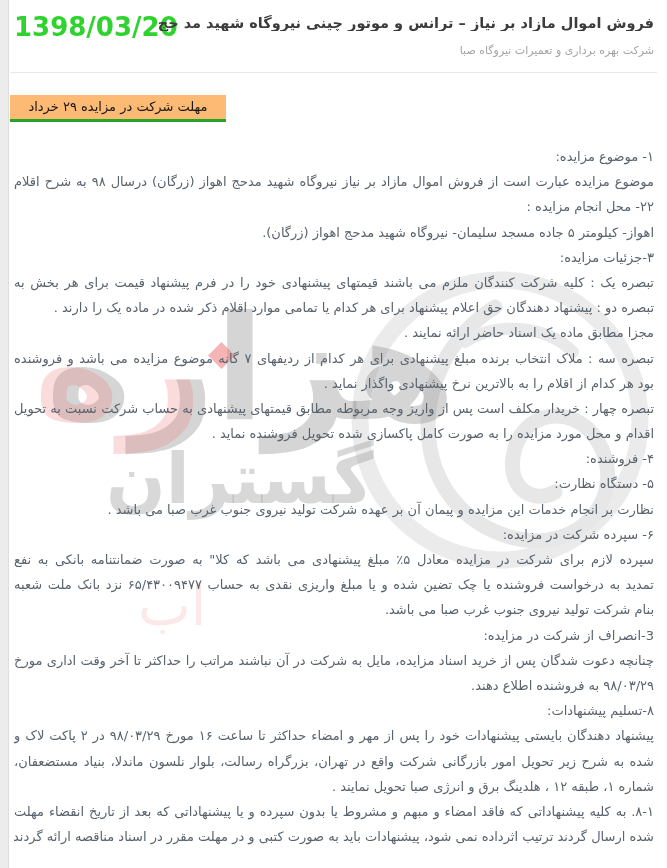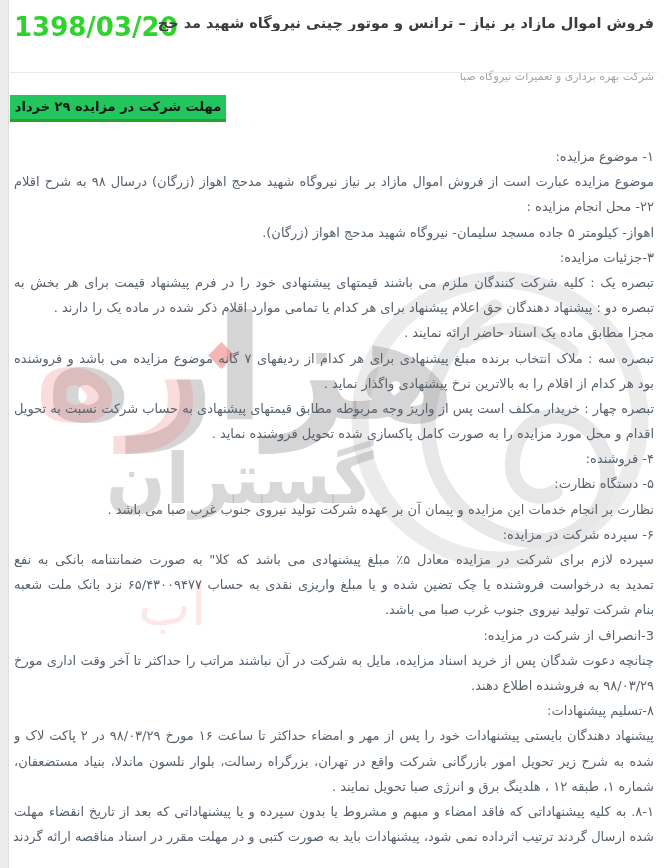--- a/index.html
+++ b/index.html
@@ -32,34 +32,33 @@
     color:#3c3c3c;
     white-space:nowrap; overflow:hidden;
     z-index:2;
   }
   .subtitle {
     position:absolute; right:13px; top:44px; left:300px;
     direction:rtl; text-align:right;
     font-size:11px; color:#a3a3a3;
     white-space:nowrap; overflow:hidden;
     z-index:2;
-    margin-top:26px;
   }
   .divider {
     position:absolute; left:10px; right:10px; top:72px;
     height:1px; background:#e9e9e9; z-index:2;
   }
   .badge {
     position:absolute; left:10px; top:95px;
     width:216px; height:24px;
-    background:#22c55e;
+    background:#fdba74;
     border-bottom:3px solid var(--badge-green,#27a427);
     direction:rtl; text-align:center;
     line-height:24px;
-    font-size:13px; font-weight:bold;
+    font-size:13px; font-weight:normal;
     color:#161616;
     z-index:2;
   }
   .doc {
     position:absolute; top:144px; left:14px; right:13px;
     direction:rtl;
     color:#59636d;
     font-size:13px;
     z-index:2;
   }

